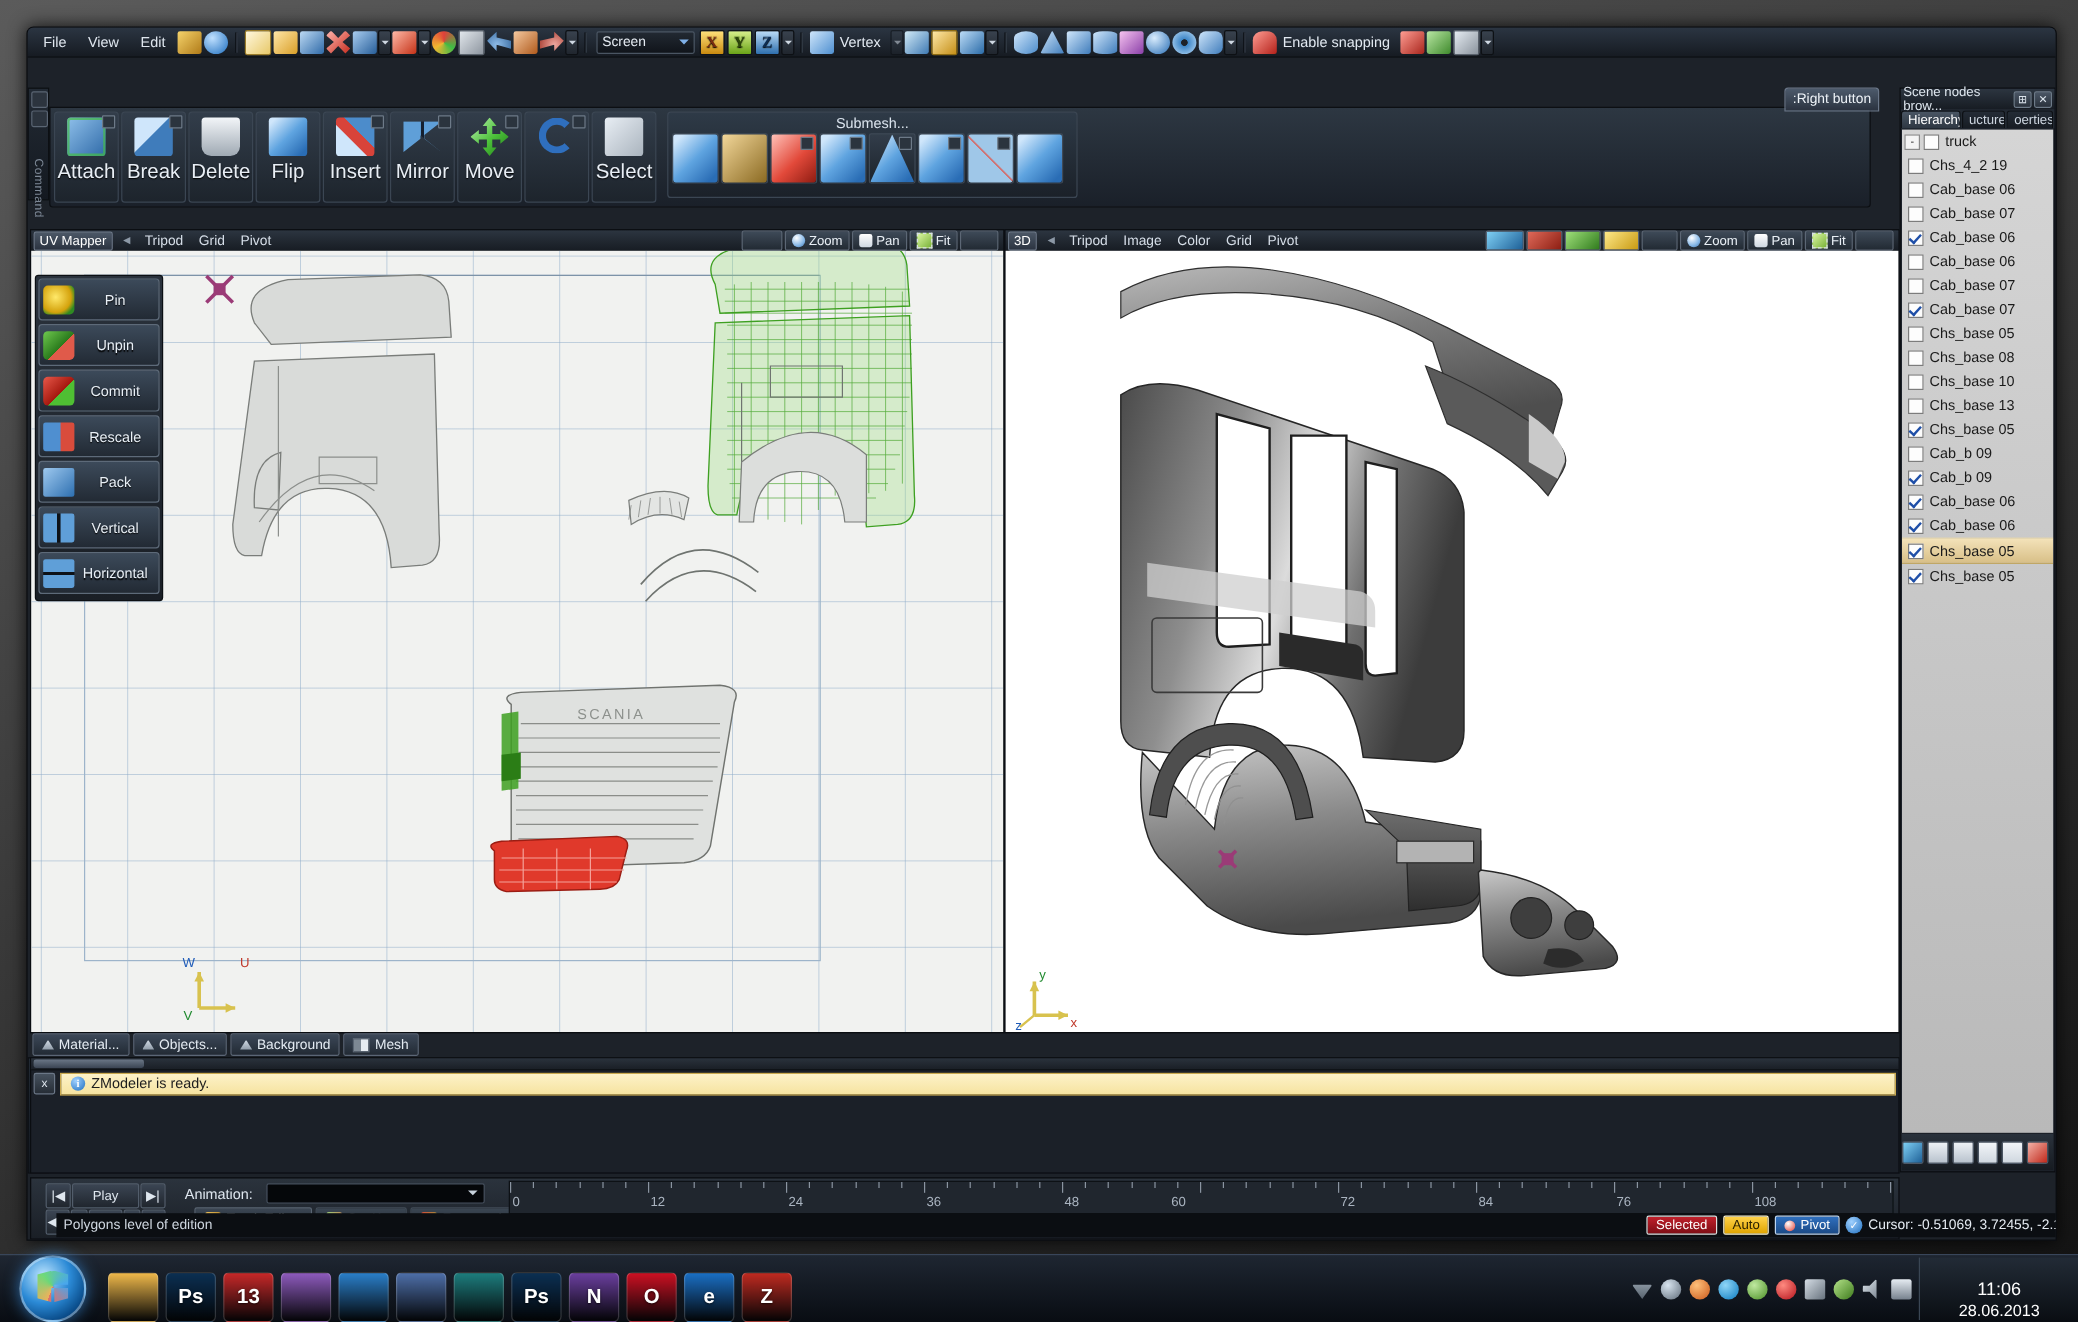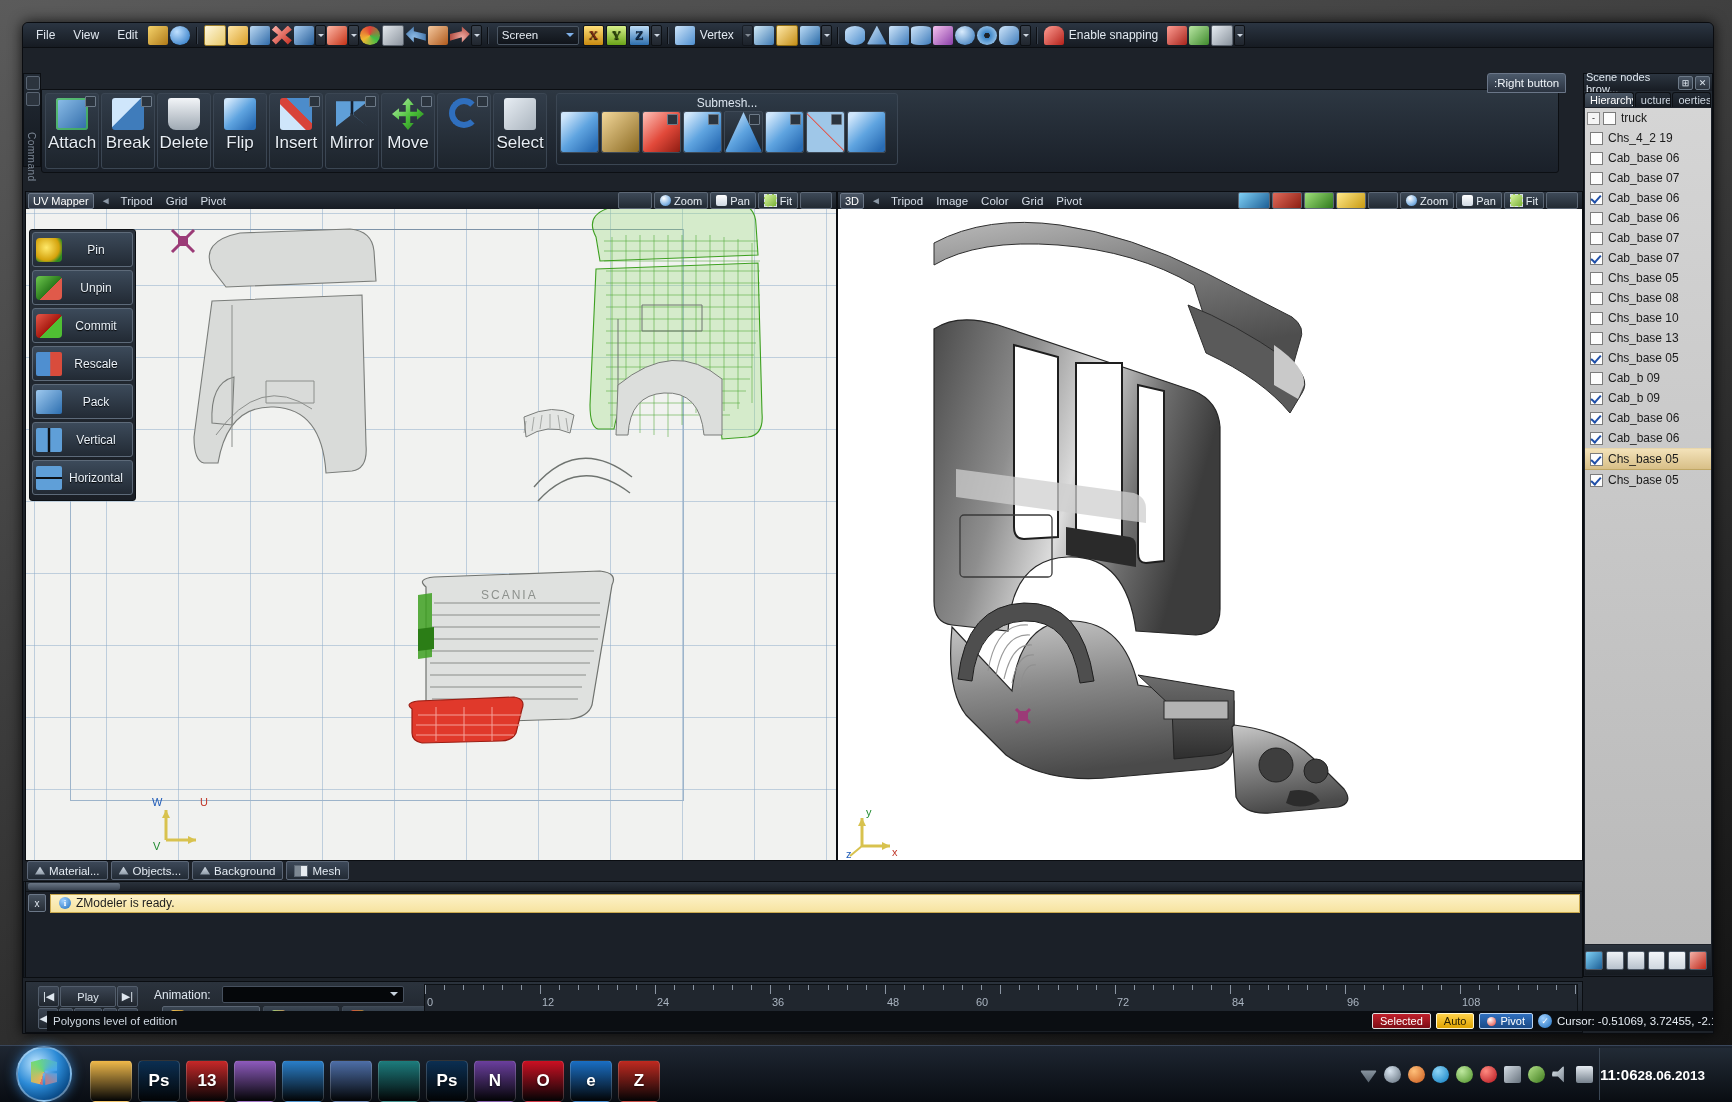--- a/index.html
+++ b/index.html
@@ -217,22 +217,22 @@
   .orb:after{content:"";position:absolute;left:13px;top:11px;width:26px;height:26px;border-radius:3px;
        background:conic-gradient(from 200deg,#ffb34d,#66d96b,#4aa8f0,#f46d5a);opacity:.9;
        clip-path:polygon(0 12%,45% 0,45% 45%,0 52%,0 12%,55% 0,100% 12%,100% 45%,55% 45%,55% 100%,100% 88%,100% 55%,55% 55%,45% 55%,45% 100%,0 88%);}
   .tasks{display:flex;align-items:center;gap:6px;margin-left:18px;}
   .tsk{width:40px;height:40px;border-radius:5px;border:1px solid rgba(255,255,255,.18);
        display:flex;align-items:center;justify-content:center;font:bold 17px "Liberation Sans",sans-serif;
        color:#fff;text-shadow:0 1px 2px rgba(0,0,0,.7);margin-top:14px;}
   .tray{margin-left:auto;display:flex;align-items:center;gap:7px;padding-right:6px;}
   .tri{width:17px;height:17px;border-radius:50%;}
   .clock{width:132px;height:52px;background:linear-gradient(180deg,#222b36,#0a0e13);
-         color:#fff;display:flex;flex-direction:row;align-items:center;justify-content:flex-start;
-         font-size:15px;border-left:1px solid #3a4654;font-weight:bold;}
+         color:#fff;display:flex;flex-direction:column;align-items:center;justify-content:flex-end;
+         font-size:15px;border-left:1px solid #3a4654;}
   .clock .d{font-size:13.5px;margin-top:2px;}
 
   
   .vp3dbody{position:absolute;left:0;right:0;top:17px;bottom:0;background:#ffffff;overflow:hidden;}
   .axis{position:absolute;width:46px;height:46px;}
 </style>
 </head>
 <body>
 
 <div id="root">
@@ -767,21 +767,21 @@
             <div class="tick" style="left: 1130.83px; height: 5px;"></div>
             <div class="tick" style="left: 1150px; height: 9px;"></div>
             <div class="num" style="left: 2px;">0</div>
             <div class="num" style="left: 117px;">12</div>
             <div class="num" style="left: 232px;">24</div>
             <div class="num" style="left: 347px;">36</div>
             <div class="num" style="left: 462px;">48</div>
             <div class="num" style="left: 551px;">60</div>
             <div class="num" style="left: 692px;">72</div>
             <div class="num" style="left: 807px;">84</div>
-            <div class="num" style="left: 922px;">96</div>
+            <div class="num" style="left: 922px;">76</div>
             <div class="num" style="left: 1037px;">108</div>
           </div>
       </div>
       <div class="ruler-track"></div>
     </div>
 
     <div class="nodes" style="left:1560px;top:50px;height:902px;width:128px;">
       <div class="nodes-head">
         <span>Scene nodes brow...</span>
         <span class="nh-btns">

